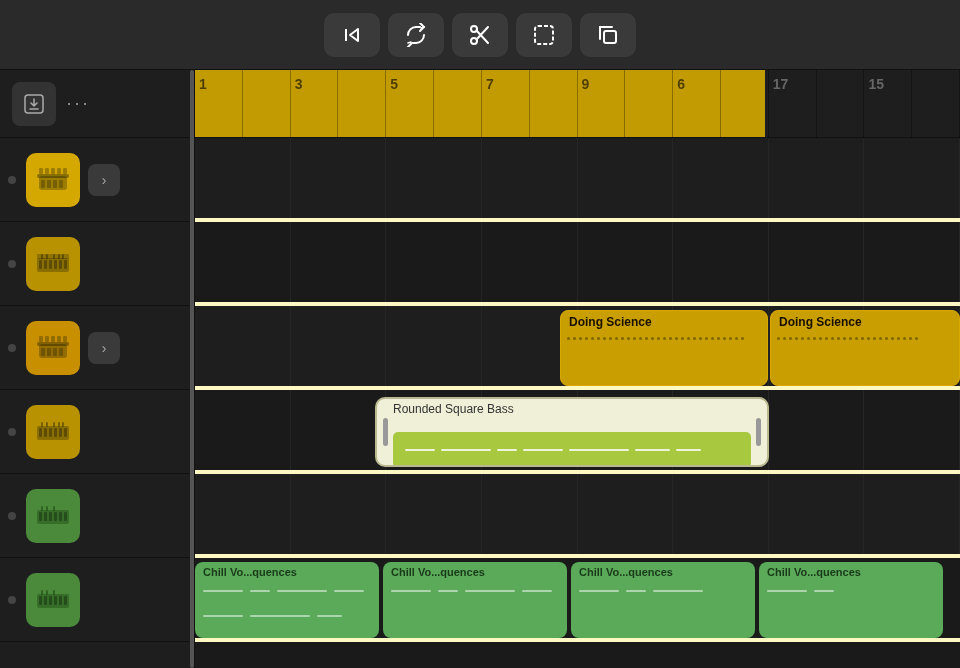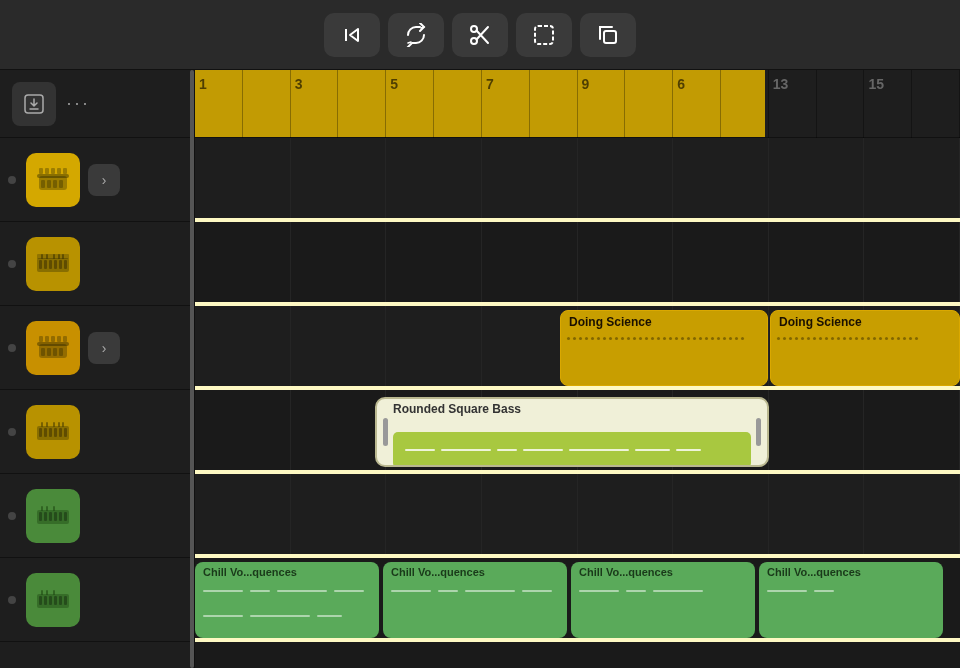--- a/index.html
+++ b/index.html
@@ -428,21 +428,21 @@
         <div class="ruler-cell light"></div>
         <div class="ruler-cell light">
             <span>9</span>
           </div>
         <div class="ruler-cell light"></div>
         <div class="ruler-cell light">
             <span>6</span>
           </div>
         <div class="ruler-cell light"></div>
         <div class="ruler-cell dark">
-            <span>13</span>
+            <span>17</span>
           </div>
         <div class="ruler-cell dark"></div>
         <div class="ruler-cell dark">
             <span>15</span>
           </div>
         <div class="ruler-cell dark"></div>
       </div>
     </div>
 
     <div class="tracks-content" style="position:relative;">
@@ -563,21 +563,21 @@
           <div class="lane-cell"></div>
           <div class="lane-cell"></div>
         </div>
 
         <div style="position:absolute; left:180px; top:7px; width:394px; height:70px; background:#f0f0d8; border:2px solid #bab890; border-radius:10px; overflow:hidden; cursor:pointer;">
 
           <div style="position:absolute; left:6px; top:50%; transform:translateY(-50%); width:5px; height:28px; background:#999; border-radius:3px; cursor:ew-resize;"></div>
 
           <div style="position:absolute; right:6px; top:50%; transform:translateY(-50%); width:5px; height:28px; background:#999; border-radius:3px; cursor:ew-resize;"></div>
           <div style="padding:3px 16px 2px;">
-            <div style="font-size:12px; font-weight:700; color:#333; margin-bottom:16px;">Rounded Square Bass</div>
+            <div style="font-size:12px; font-weight:400; color:#333; margin-bottom:16px;">Rounded Square Bass</div>
             <div style="height:36px; background:#a8c840; border-radius:5px; position:relative; overflow:hidden; display:flex; align-items:center; padding:0 12px; gap:6px;">
               <div style="height:2px; background:rgba(255,255,255,0.8); border-radius:1px; width:30px;"></div>
               <div style="height:2px; background:rgba(255,255,255,0.8); border-radius:1px; width:50px;"></div>
               <div style="height:2px; background:rgba(255,255,255,0.8); border-radius:1px; width:20px;"></div>
               <div style="height:2px; background:rgba(255,255,255,0.8); border-radius:1px; width:40px;"></div>
               <div style="height:2px; background:rgba(255,255,255,0.8); border-radius:1px; width:60px;"></div>
               <div style="height:2px; background:rgba(255,255,255,0.8); border-radius:1px; width:35px;"></div>
               <div style="height:2px; background:rgba(255,255,255,0.8); border-radius:1px; width:25px;"></div>
             </div>
           </div>

